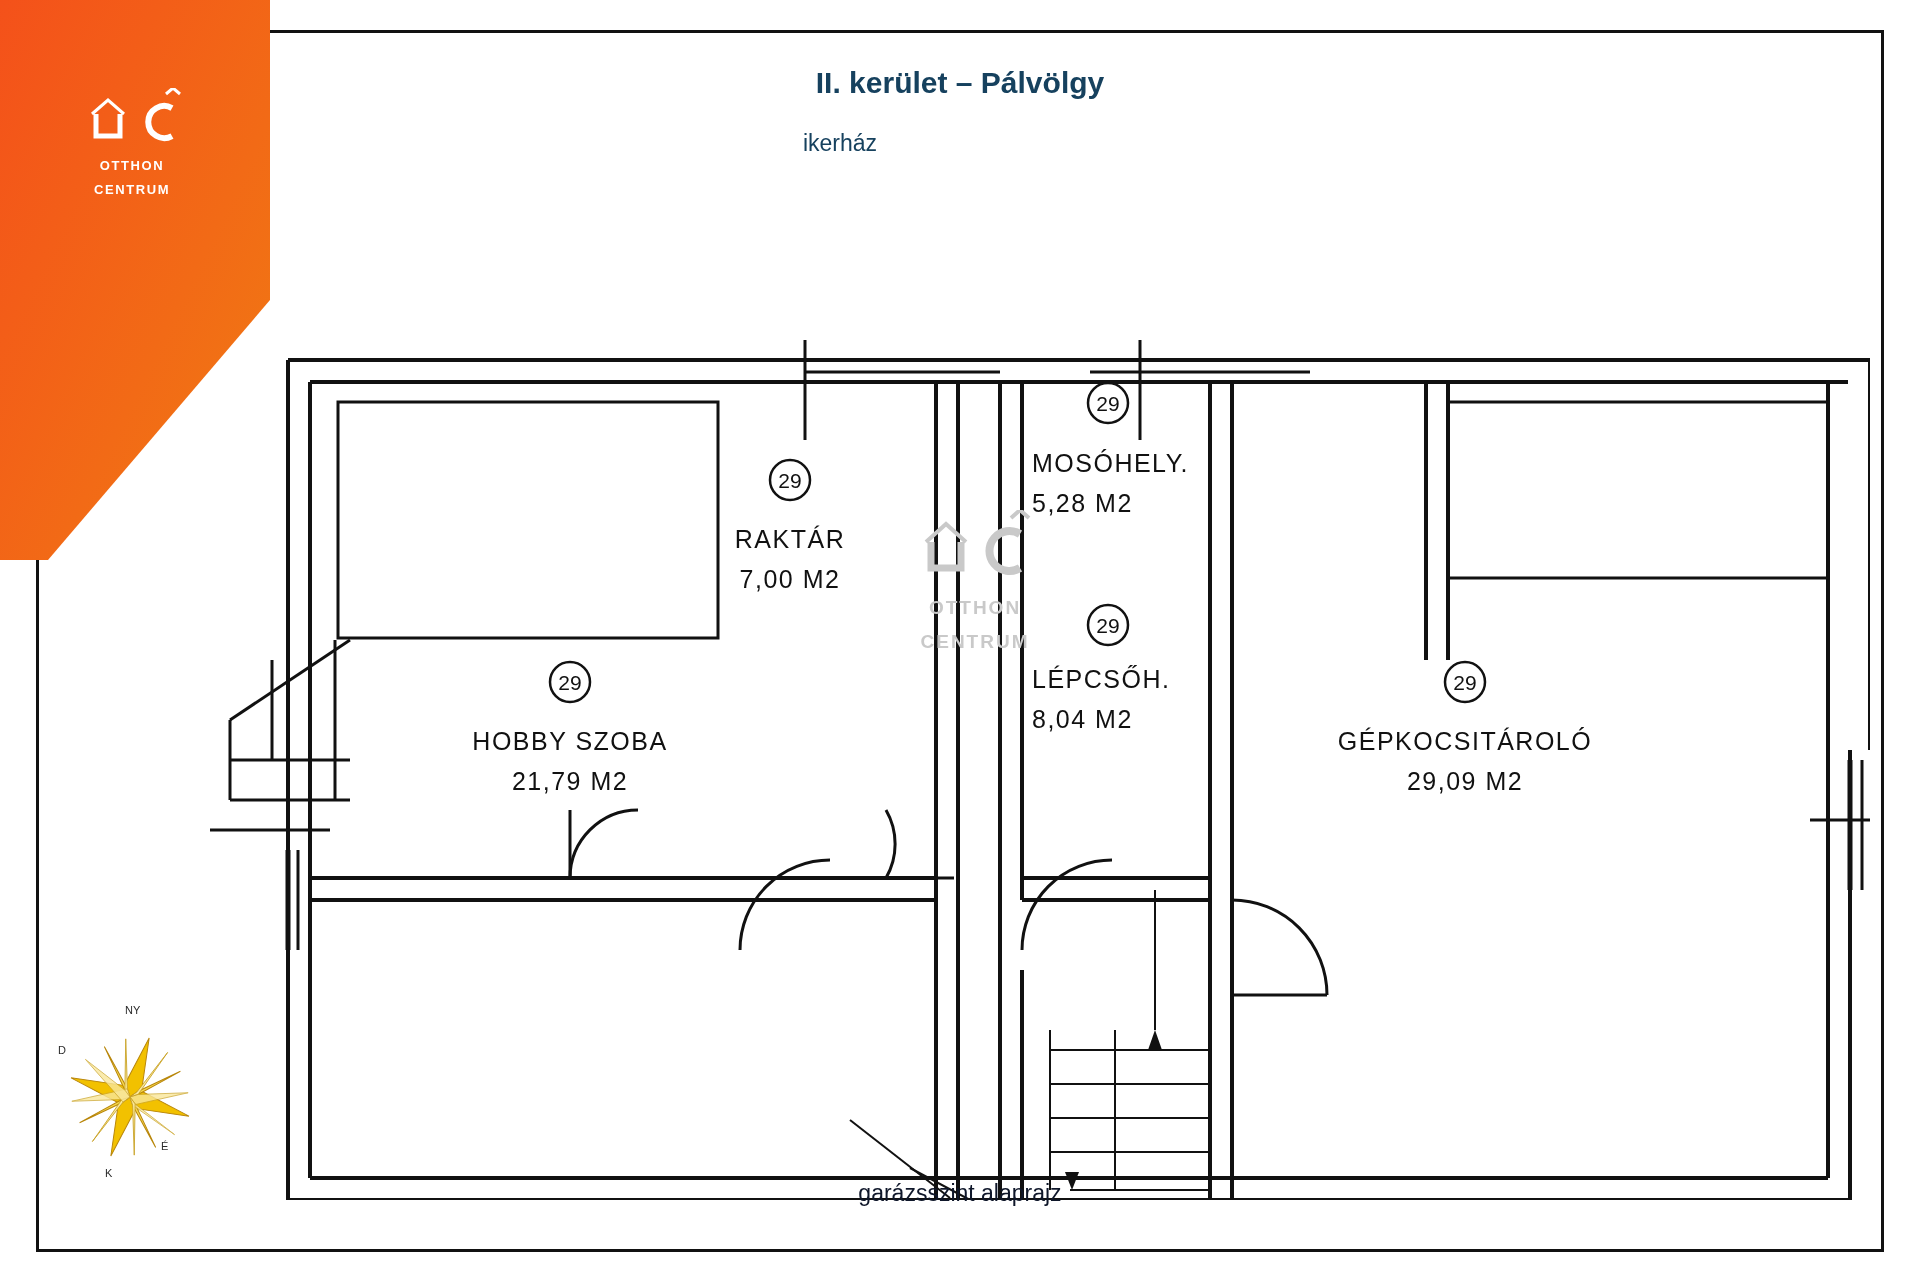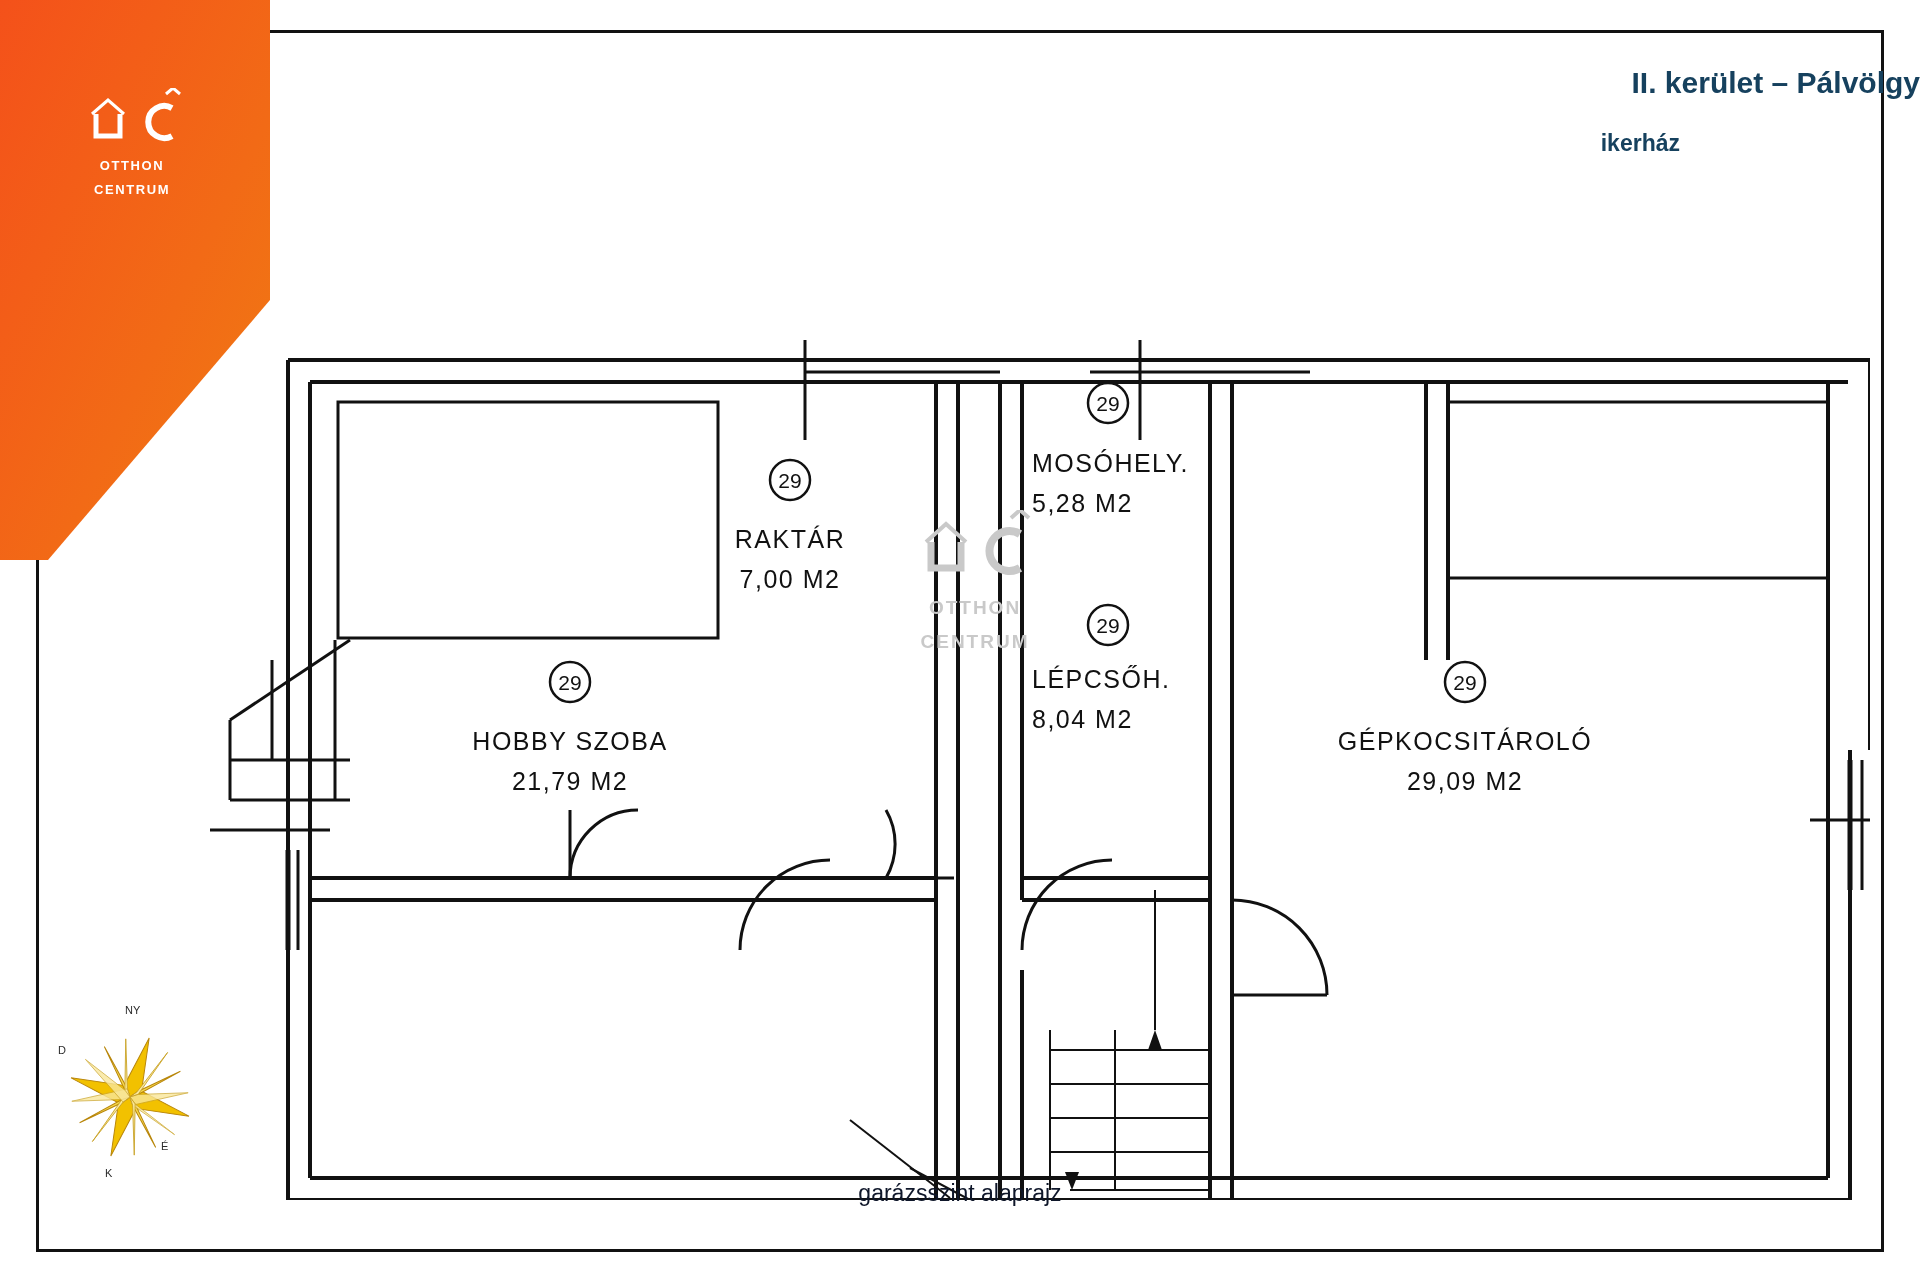--- a/index.html
+++ b/index.html
@@ -61,34 +61,33 @@
     font-weight: bold;
     letter-spacing: 1.6px;
     line-height: 16px;
     margin-top: 8px;
   }
   .title {
     position: absolute;
     left: 0;
     top: 66px;
     width: 1920px;
-    text-align: right;
+    text-align: center;
     font-size: 30px;
     font-weight: bold;
     color: #16415e;
   }
   .subtitle {
     position: absolute;
     left: 0;
     top: 130px;
     width: 1680px;
-    text-align: right;
+    text-align: center;
     font-size: 23px;
     color: #16415e;
-    font-weight: bold;
   }
   .footer {
     position: absolute;
     left: 0;
     top: 1180px;
     width: 1920px;
     text-align: center;
     font-size: 23px;
     color: #0f172a;
   }

